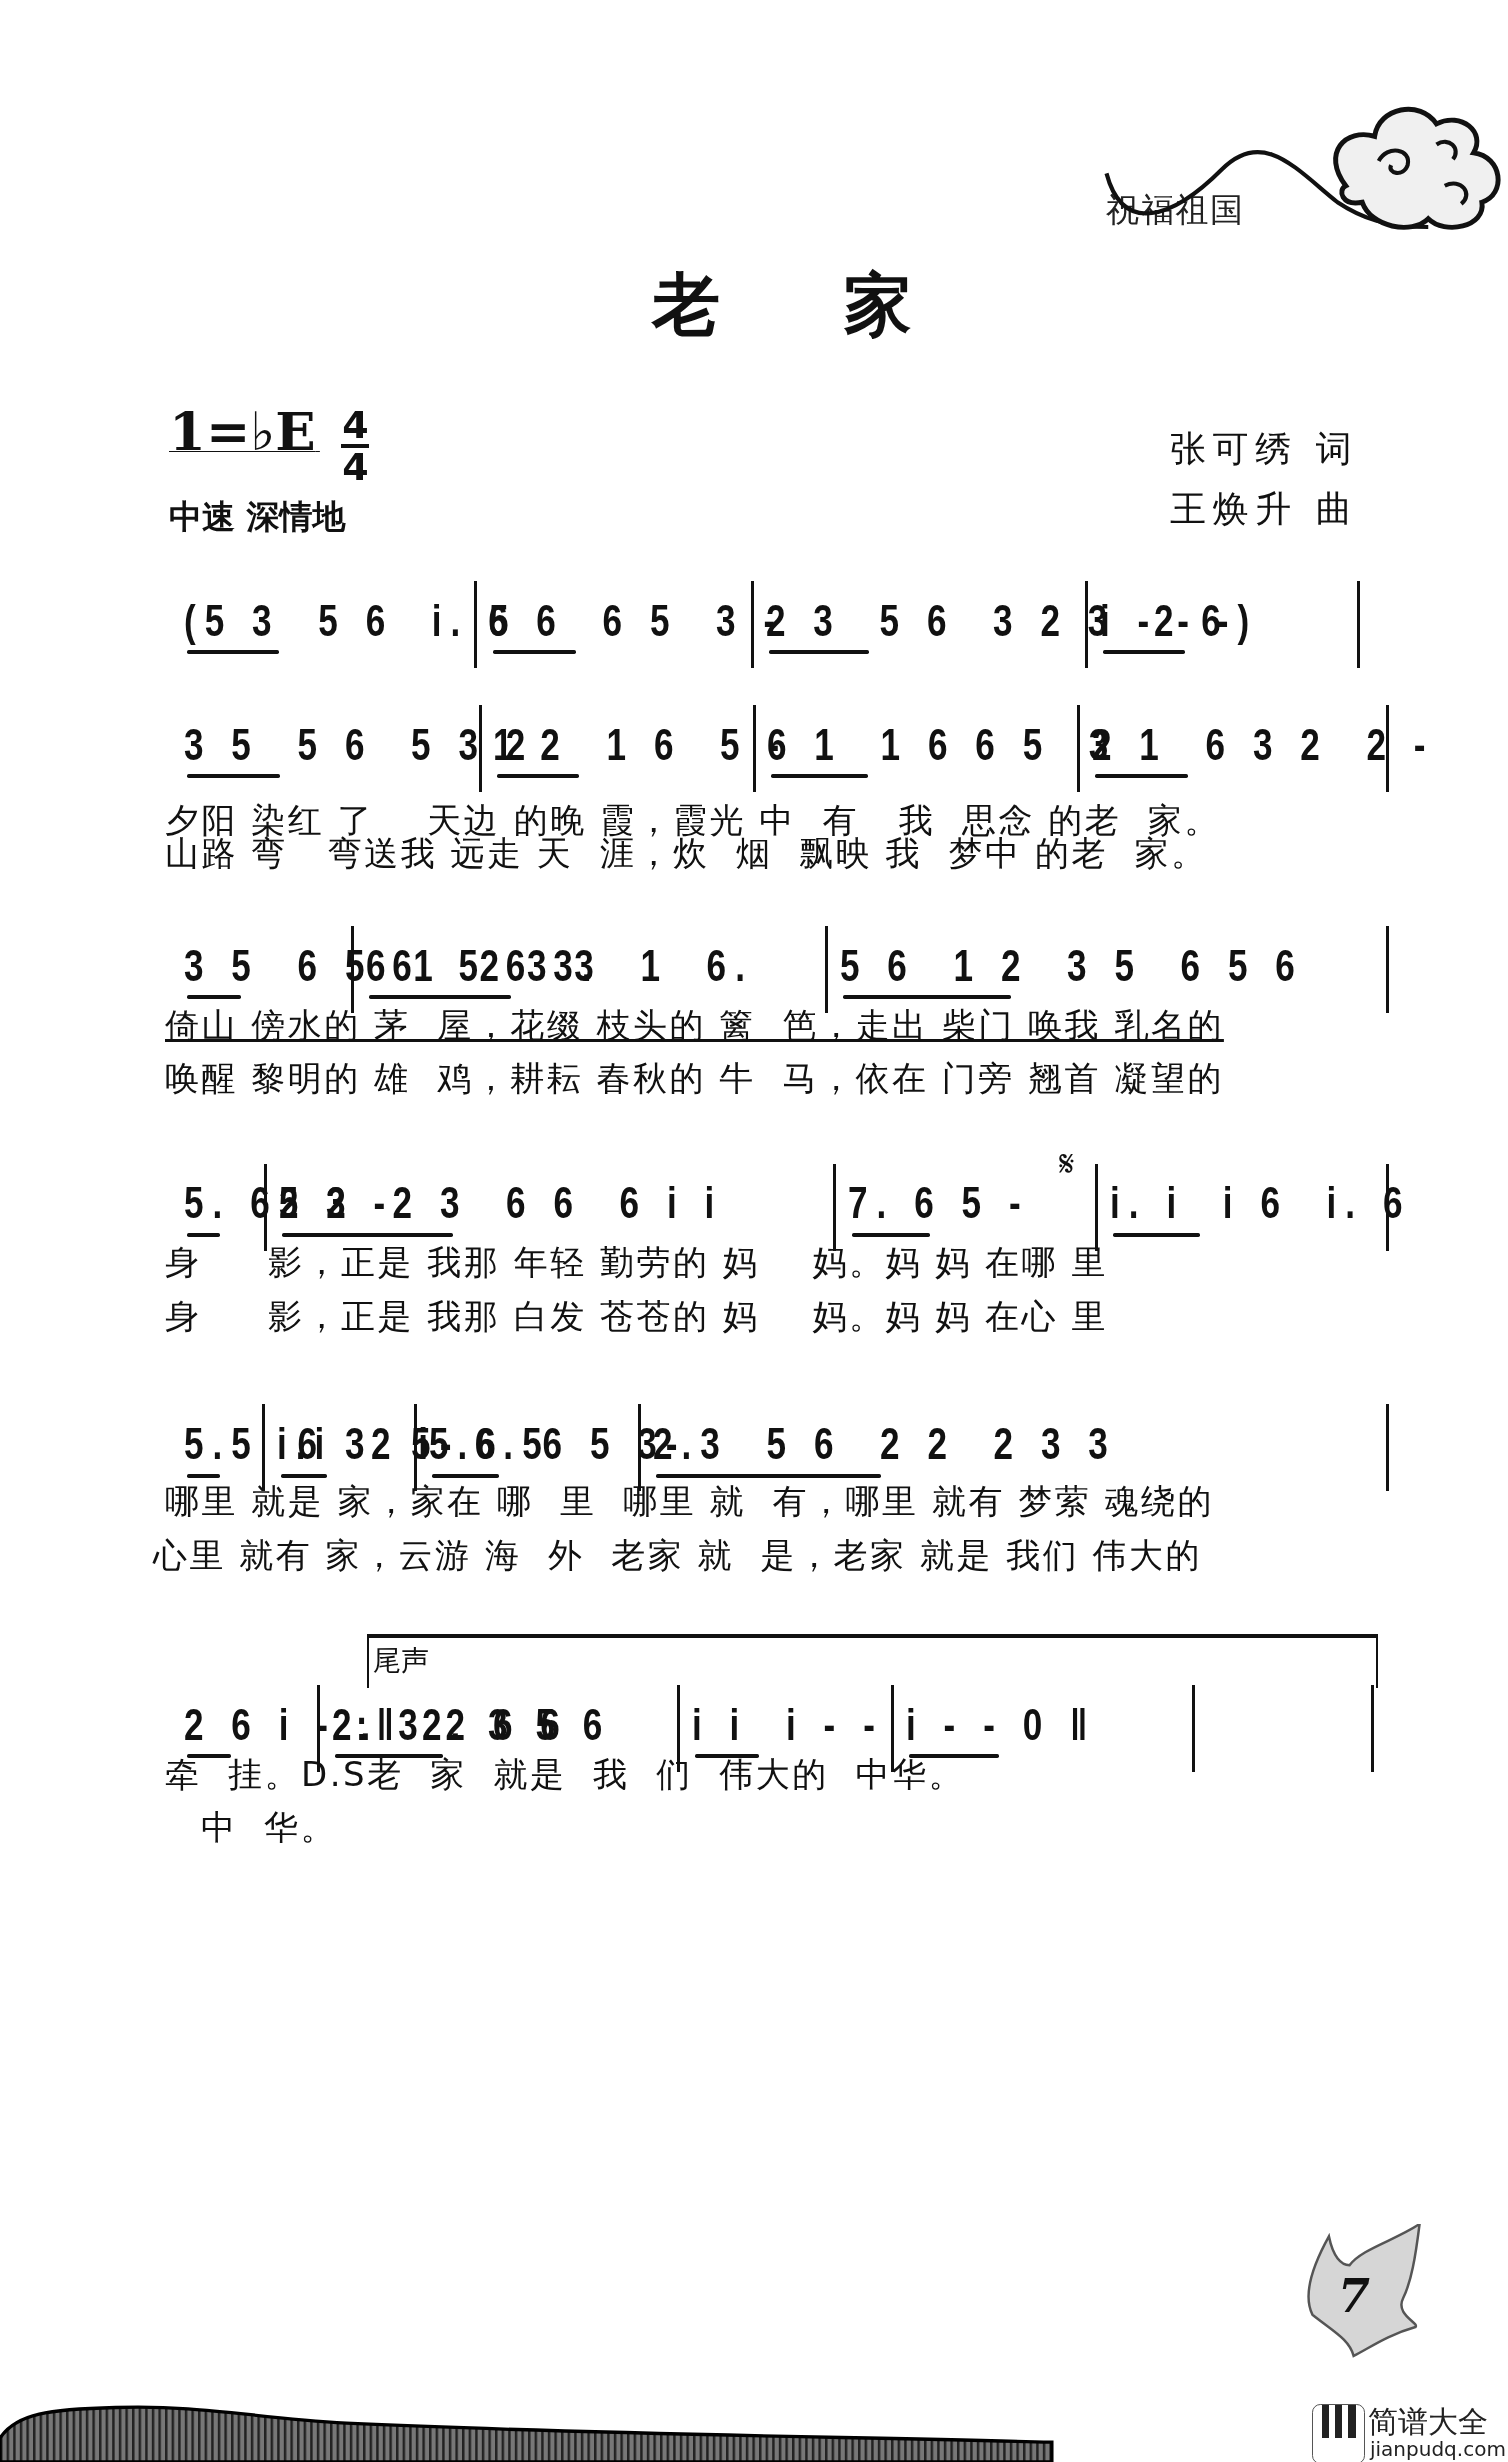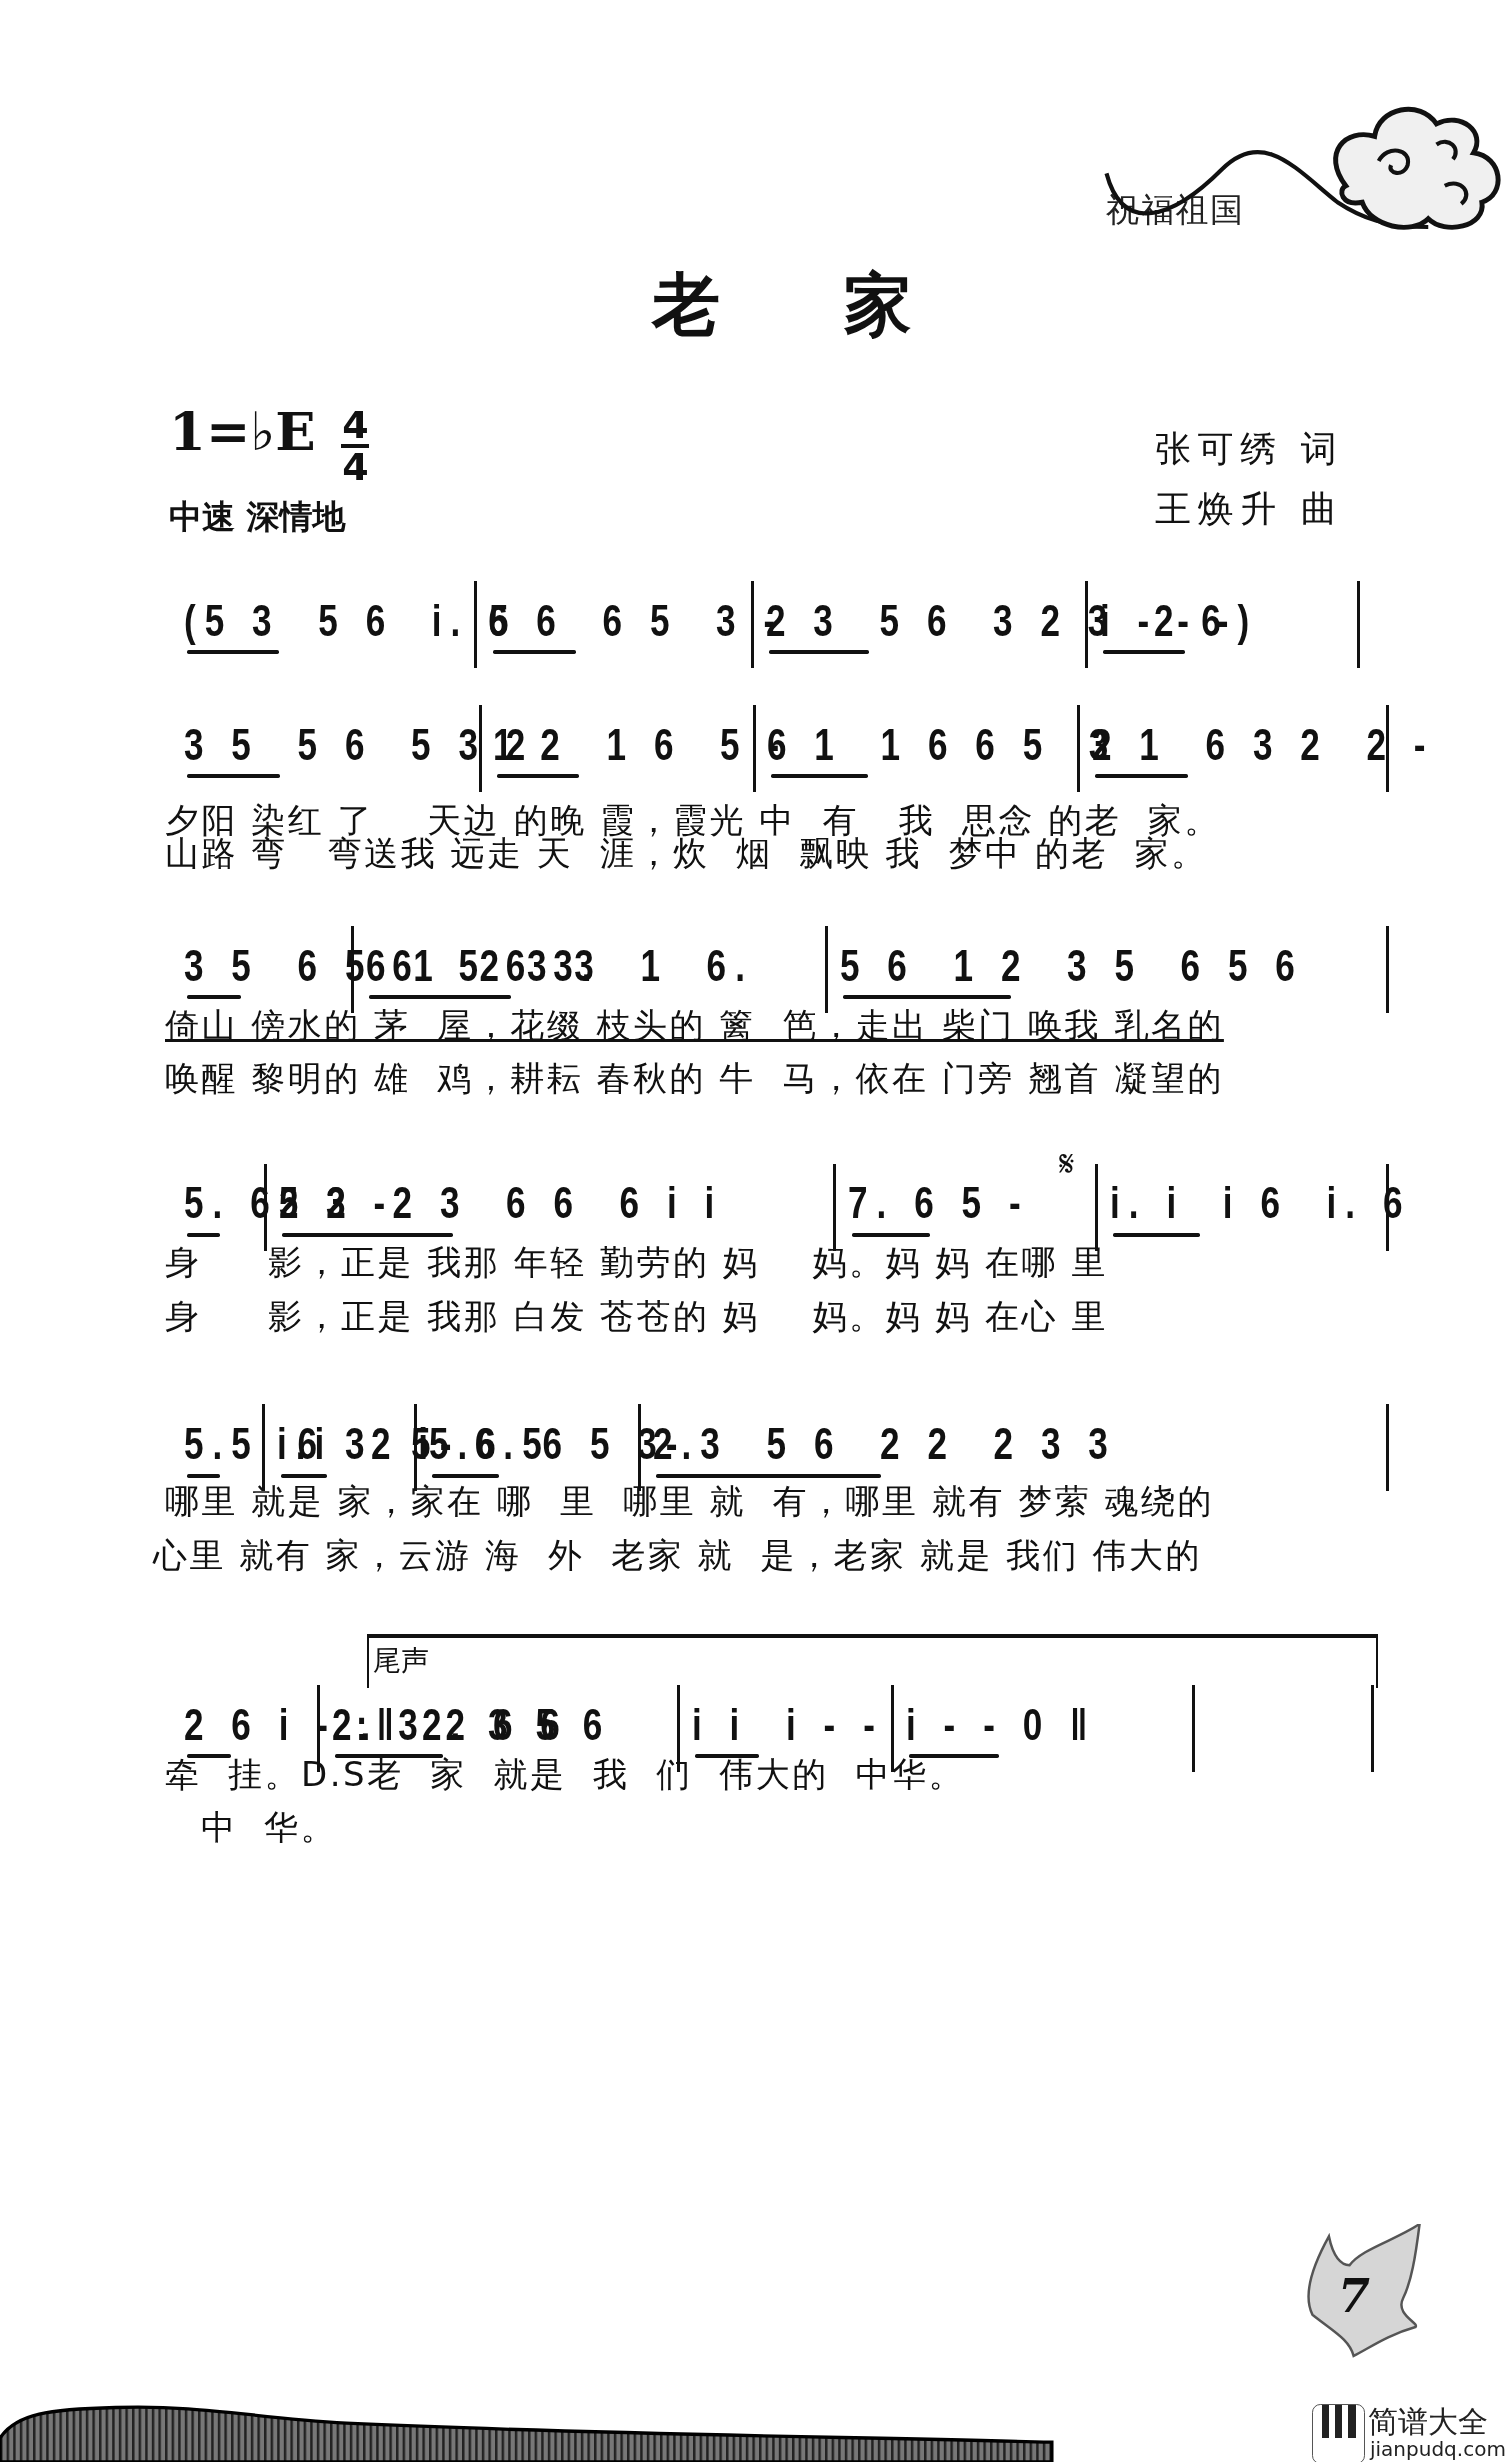--- a/index.html
+++ b/index.html
@@ -4,21 +4,21 @@
 <style>
   html,body{margin:0;padding:0;background:#fff;}
   body{width:1508px;height:2462px;position:relative;overflow:hidden;font-family:"DejaVu Sans","Liberation Sans",sans-serif;color:#111;}
   .abs{position:absolute;}
   .section-tag{font-size:33px;letter-spacing:1.7px;color:#222;}
   .title{font-family:"DejaVu Serif","Liberation Serif",serif;font-size:68px;font-weight:bold;letter-spacing:50px;}
   .key{font-family:"DejaVu Serif","Liberation Serif",serif;font-size:53px;font-weight:bold;}
   .frac{display:inline-flex;flex-direction:column;align-items:center;font-size:38px;line-height:36px;font-weight:bold;vertical-align:middle;margin-left:21.5px;}
   .frac .bar{width:28px;height:3.3px;background:#111;margin:1.7px 0;}
   .tempo{font-size:33px;font-weight:bold;}
-  .credit{font-size:36px;letter-spacing:6.6px;}
+  .credit{font-size:36px;letter-spacing:6.6px;margin-left:15px;}
   .line{position:absolute;left:0;width:1508px;}
   .note{position:absolute;font-family:"Liberation Sans Narrow","Liberation Sans",sans-serif;font-weight:bold;font-size:45px;transform:scaleX(0.78);transform-origin:left top;line-height:50px;}
   .barline{position:absolute;width:3.3px;background:#111;}
   .lyric{position:absolute;font-size:34px;white-space:pre;letter-spacing:2.5px;line-height:40px;}
   .ul{position:absolute;height:4.1px;background:#111;border-radius:1.7px;}
   .pagenum{font-family:"DejaVu Serif","Liberation Serif",serif;font-style:italic;font-weight:bold;font-size:46px;}
 </style>
 </head>
 <body>
 
@@ -26,21 +26,21 @@
 <svg class="abs" style="left:1098px;top:95px;" width="413" height="165" viewBox="0 0 500 200">
   <path d="M10 95 C30 170 90 150 150 90 C200 40 240 90 290 130 C320 150 350 160 400 160" fill="none" stroke="#111" stroke-width="5"></path>
   <path d="M300 110 C270 70 300 40 335 50 C340 15 390 5 410 35 C440 20 470 45 455 70 C490 75 495 120 465 130 C470 160 420 170 400 150 C380 170 330 160 320 130 C295 135 290 115 300 110 Z" fill="#f0f0f0" stroke="#111" stroke-width="6"></path>
   <path d="M340 80 C350 60 380 65 375 85 C370 100 350 95 355 85" fill="none" stroke="#111" stroke-width="5"></path>
   <path d="M410 60 C425 50 440 65 430 78" fill="none" stroke="#111" stroke-width="5"></path>
   <path d="M420 110 C440 100 455 120 440 132" fill="none" stroke="#111" stroke-width="5"></path>
 </svg>
 
 <div class="abs title" style="left:652px;top:260px;">老  家</div>
 
-<div class="abs" style="left:169px;top:400px;">
+<div class="abs" style="left:169px;top:400px;text-decoration:underline;">
   <span class="key">1=♭E</span>
   <span class="frac">
     <span>4</span>
     <span class="bar"></span>
     <span>4</span>
   </span>
 </div>
 <div class="abs tempo" style="left:169px;top:495px;">中速 深情地</div>
 <div class="abs credit" style="left:1155px;top:425px;">张可绣  词</div>
 <div class="abs credit" style="left:1155px;top:485px;">王焕升  曲</div>

